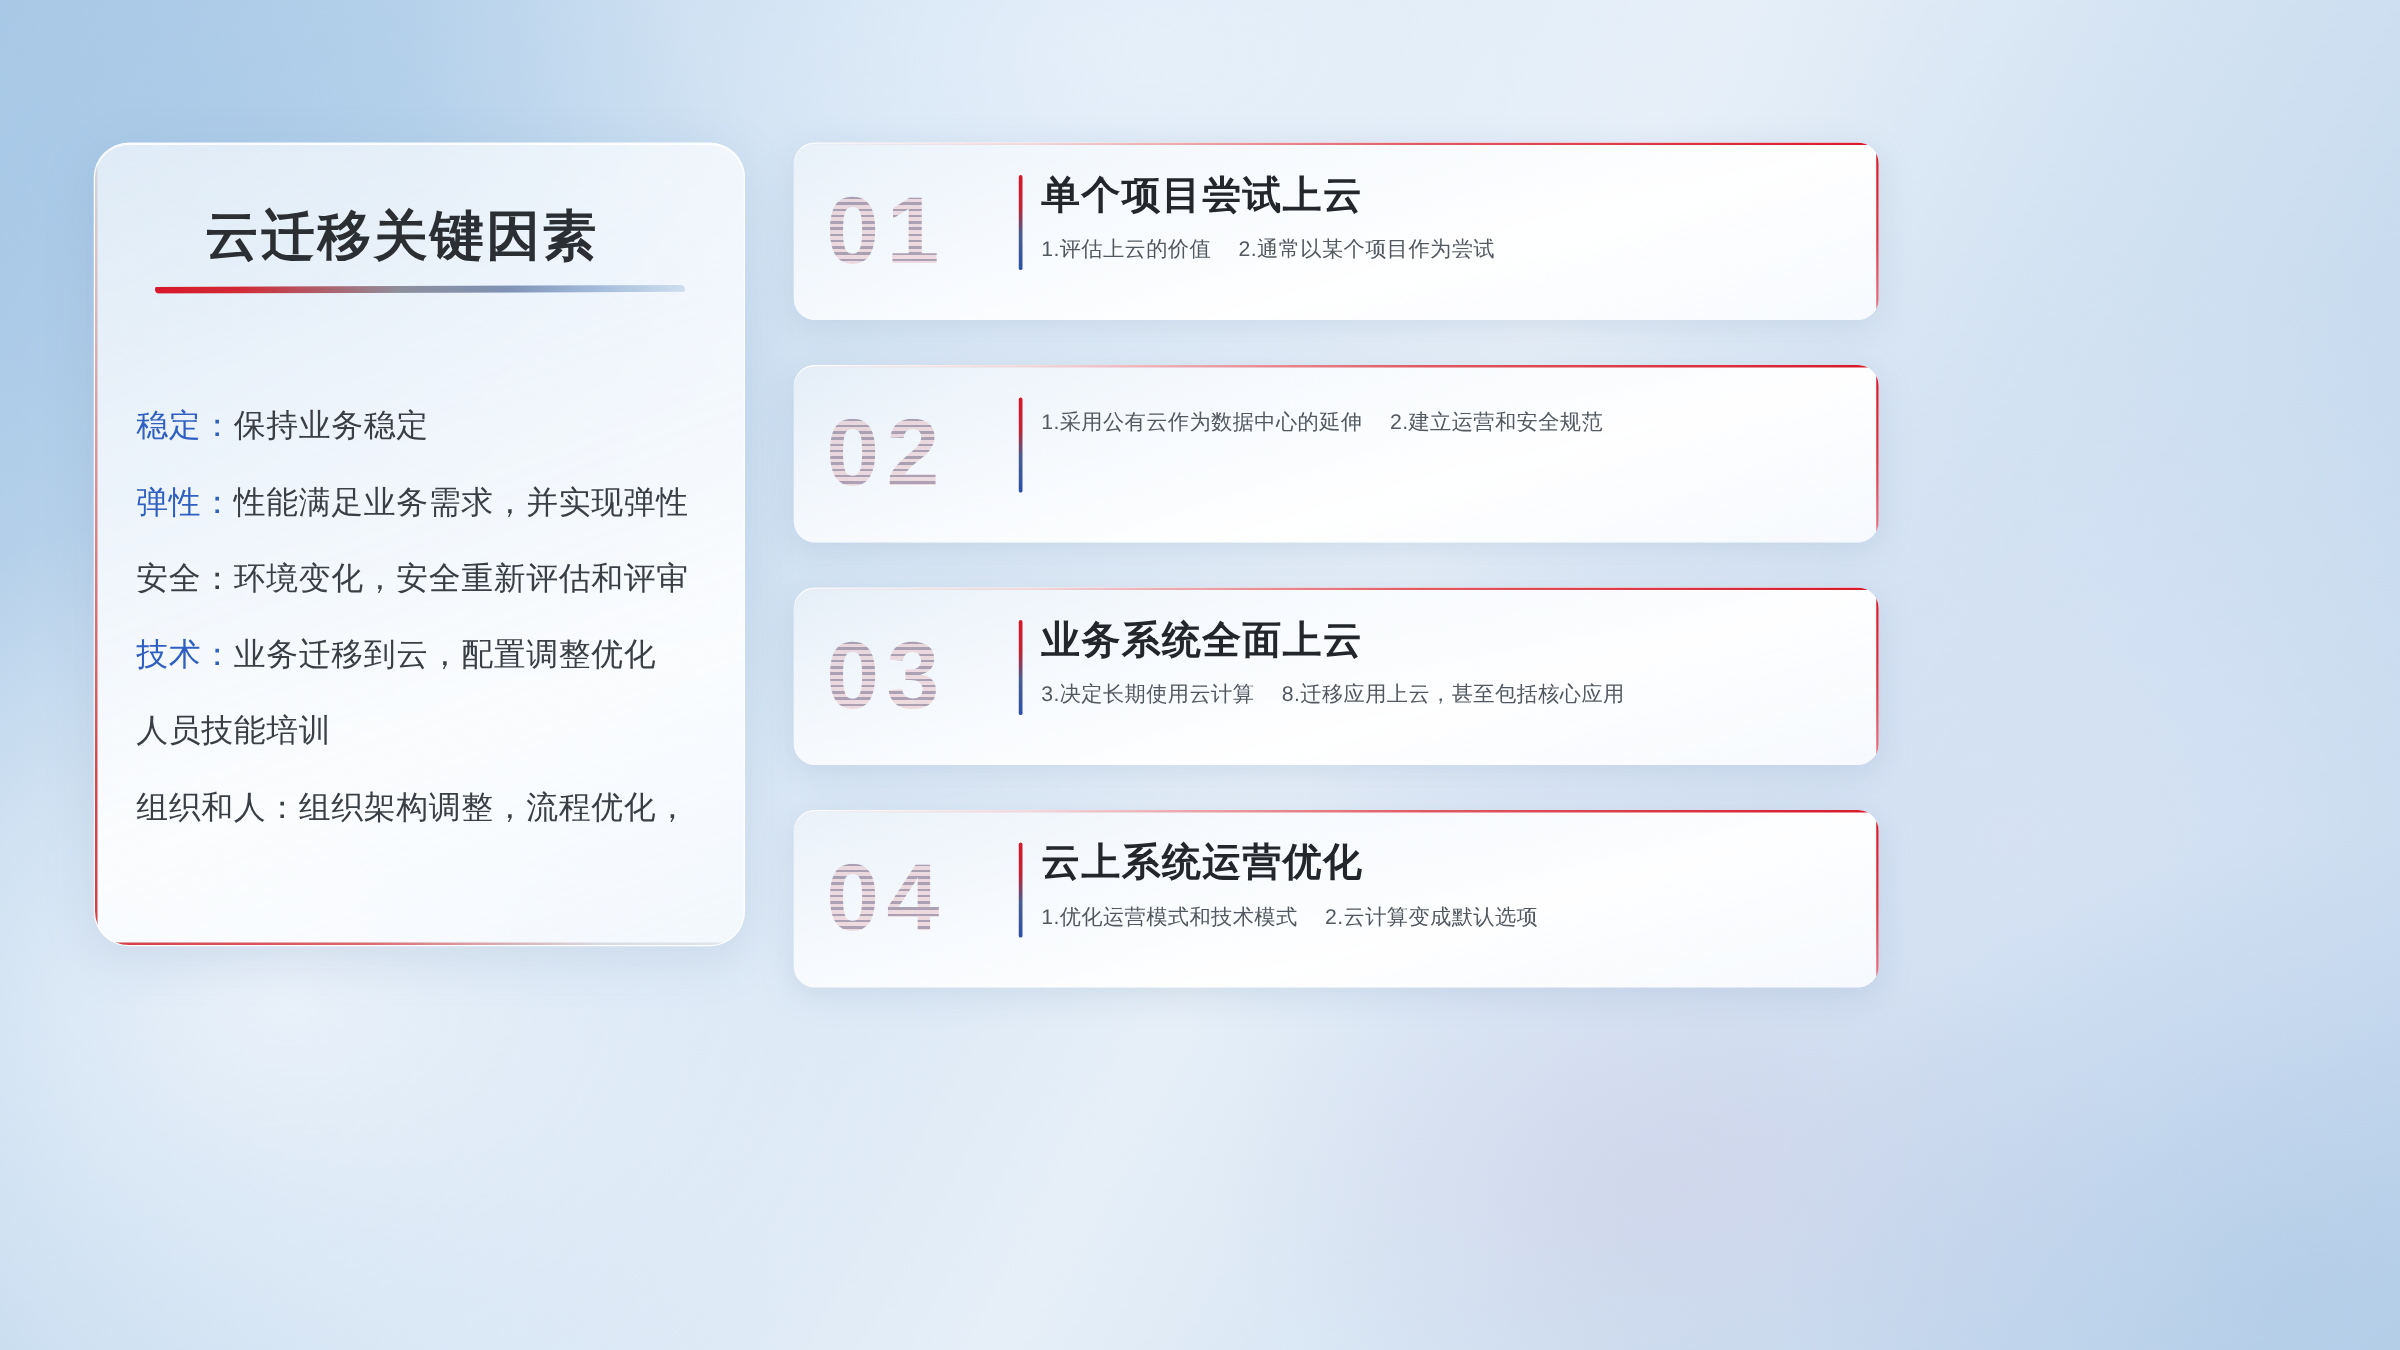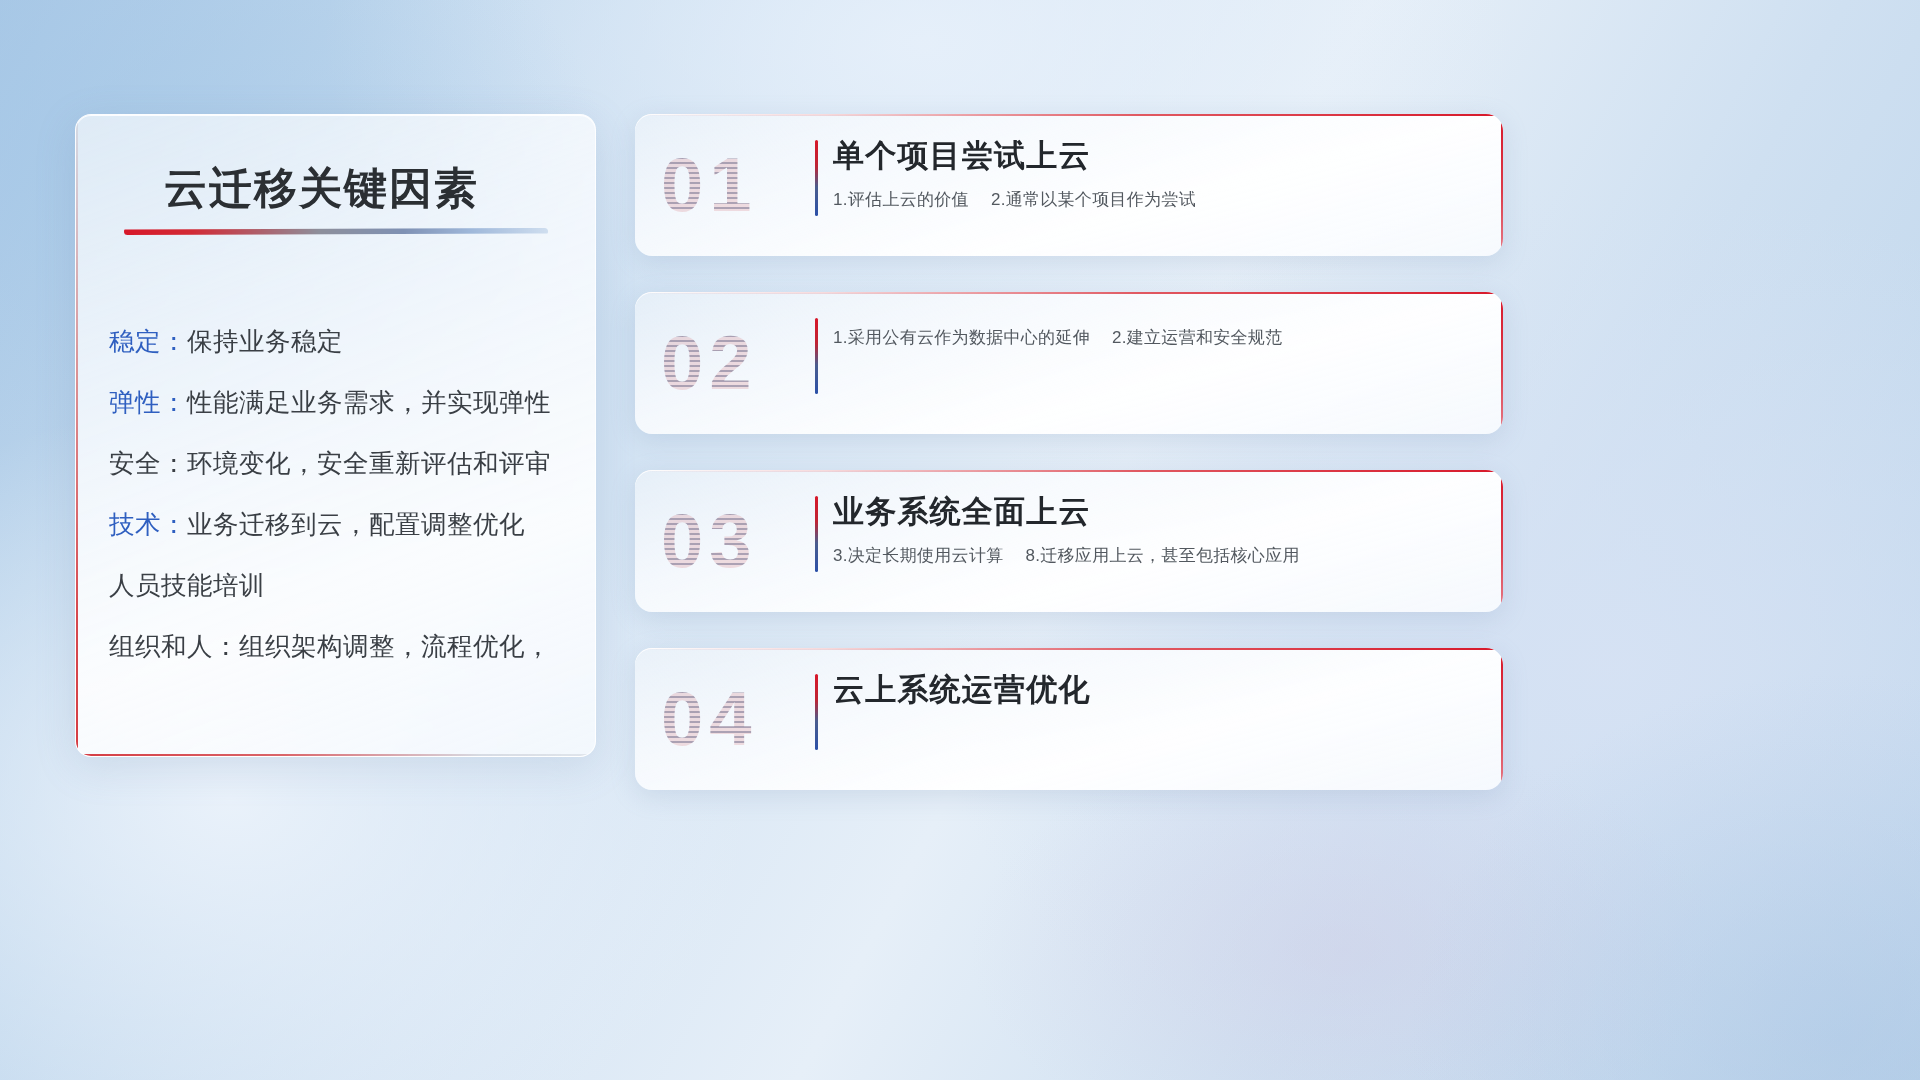--- a/index.html
+++ b/index.html
@@ -20,21 +20,21 @@
   #bg:after{content:"";position:absolute;inset:0;
       background:
         radial-gradient(700px 420px at 6% 14%, rgba(163,199,231,.55) 0%, rgba(163,199,231,0) 70%),
         radial-gradient(620px 520px at 96% 96%, rgba(171,198,228,.5) 0%, rgba(171,198,228,0) 70%),
         radial-gradient(520px 300px at 70% 88%, rgba(205,197,224,.35) 0%, rgba(205,197,224,0) 72%);
   }
 
   
   #left-panel{
     position:absolute;left:75px;top:114px;width:519px;height:641px;
-    border-radius:16px;
+    border-radius:28px;
     background:linear-gradient(160deg,rgba(255,255,255,.62) 0%,rgba(250,252,255,.80) 35%,rgba(255,255,255,.88) 70%,rgba(248,251,255,.78) 100%);
     border:1px solid rgba(255,255,255,.85);
     box-shadow:0 10px 40px rgba(110,140,180,.18), inset 0 1px 0 rgba(255,255,255,.9);
     backdrop-filter:blur(2px);
     overflow:hidden;
   }
   
   #left-panel:before{content:"";position:absolute;left:0;top:0;bottom:0;width:1.6px;
       background:linear-gradient(180deg,rgba(200,205,215,.5) 0%,rgba(205,60,60,.55) 42%,rgba(208,40,48,.85) 78%,rgba(208,40,48,.9) 100%);}
   #left-panel:after{content:"";position:absolute;left:0;right:0;bottom:0;height:1.6px;
@@ -160,16 +160,19 @@
   </div>
 
   <div class="card">
     <div class="card-num">
       <span class="ghost">04</span>
       <span>04</span>
     </div>
     <div class="card-bar"></div>
     <div class="card-body">
       <div class="card-title">云上系统运营优化</div>
+      <div class="card-desc">
+        <span>1.优化运营模式和技术模式</span><span class="gap"></span><span>2.云计算变成默认选项</span>
+      </div>
     </div>
   </div>
 
 </div>
 
 </body></html>

